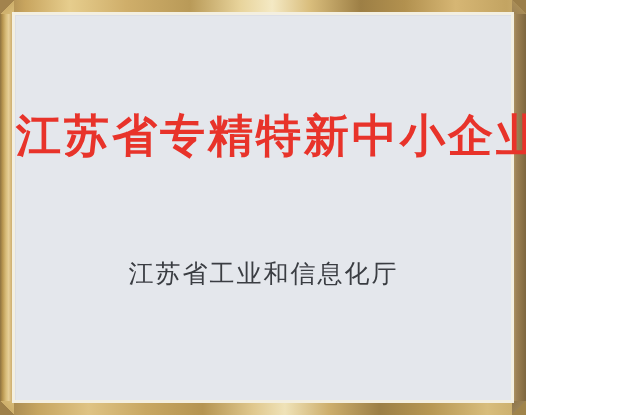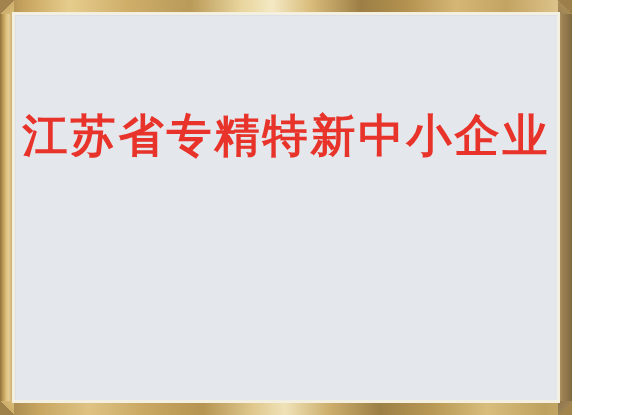--- a/index.html
+++ b/index.html
@@ -9,21 +9,21 @@
     background: #ffffff;
   }
 
   body {
     font-family: "DejaVu Sans", "Liberation Sans", sans-serif;
   }
 
   
   .plaque {
     position: relative;
-    width: 572px;
+    width: 526px;
     height: 415px;
     box-sizing: border-box;
     overflow: hidden;
     background: #fef9c3;
     text-decoration: underline;
   }
 
   
   .frame-bar {
     position: absolute;
@@ -193,15 +193,16 @@
 
   <div class="corner corner-tl"></div>
   <div class="corner corner-tr"></div>
   <div class="corner corner-bl"></div>
   <div class="corner corner-br"></div>
 
   <div class="inner-hairline"></div>
 
   <div class="panel">
     <div class="title">江苏省专精特新中小企业</div>
+    <div class="subtitle">江苏省工业和信息化厅</div>
   </div>
 
 </div>
 
 </body></html>

